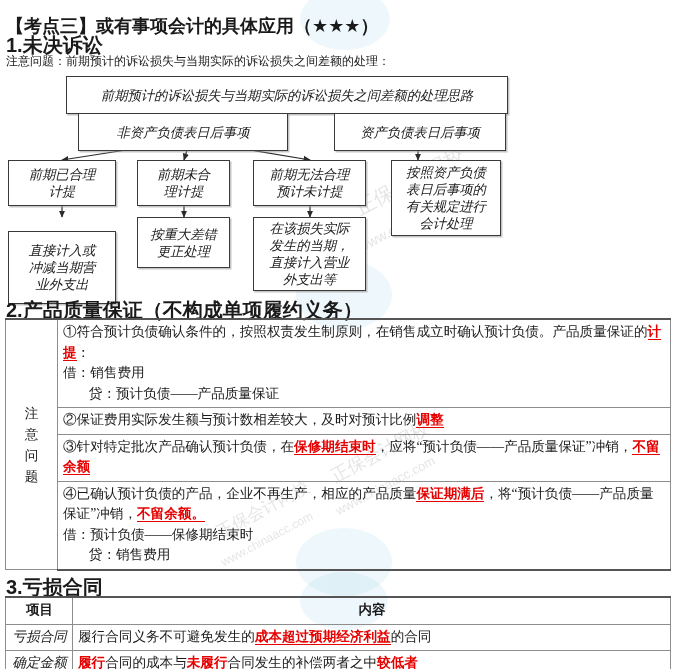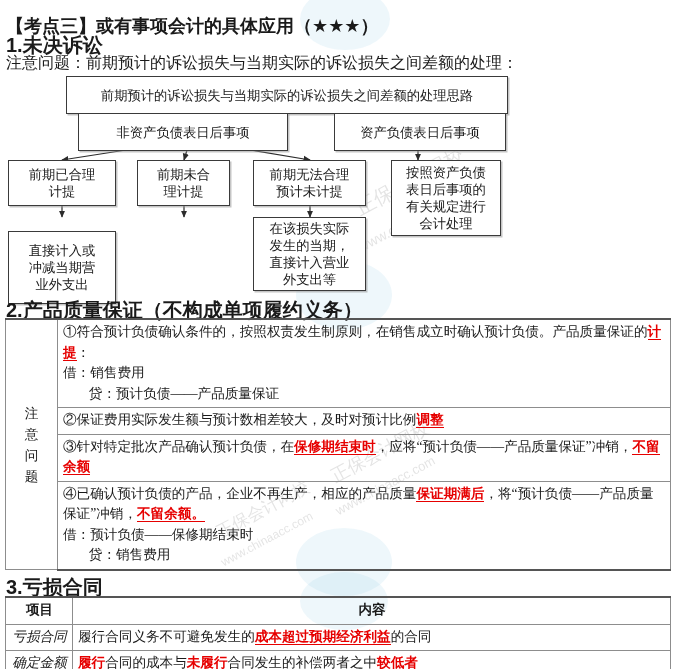--- a/index.html
+++ b/index.html
@@ -22,37 +22,38 @@
     margin-top: 8px;
   }
   .h-sub {
     position: absolute; left: 6px;
     font-size: 20px; font-weight: bold;
     font-family: "Liberation Sans", "DejaVu Sans", sans-serif;
     white-space: nowrap;
   }
   .para {
     position: absolute; left: 6px;
-    font-size: 16px; white-space: nowrap;
+    font-size: 12px; white-space: nowrap;
   }
 
   
   .fc { position: absolute; left: 0; top: 0; width: 674px; height: 300px; }
   .fbox {
     position: absolute;
     border: 1.3px solid #3a3a3a;
     background: #ffffff;
     display: flex; align-items: center; justify-content: center;
     text-align: center;
     font-size: 13.3px;
     line-height: 17px;
     font-family: "Liberation Sans", "DejaVu Sans", sans-serif;
     color: #1a1a1a;
     padding: 18px 2px;
     box-shadow: 1.5px 1.5px 0 0 rgba(150,150,150,0.55);
+    font-style: italic;
   }
   svg.arrows { position: absolute; left: 0; top: 0; width: 674px; height: 300px; pointer-events: none; }
 
   
   table.tbl {
     position: absolute;
     border-collapse: collapse;
     font-size: 13.6px;
     line-height: 20.5px;
     table-layout: fixed;
@@ -163,20 +164,22 @@
 
     <div class="fbox" style="left:391px; top:160px; width:110px; height:76px; white-space:pre-line;">按照资产负债
 表日后事项的
 有关规定进行
 会计处理</div>
 
     <div class="fbox" style="left:8px; top:231px; width:108px; height:73px; white-space:pre-line;">直接计入或
 冲减当期营
 业外支出</div>
 
+    <div class="fbox" style="left:137px; top:217px; width:93px; height:51px; white-space:pre-line;">按重大差错
+更正处理</div>
 
     <div class="fbox" style="left:253px; top:217px; width:113px; height:74px; white-space:pre-line;">在该损失实际
 发生的当期，
 直接计入营业
 外支出等</div>
   </div>
 
   <div class="h-sub" style="top:297px;">2.产品质量保证（不构成单项履约义务）</div>
 
   <table class="tbl" style="left:5px; top:318px; width:665px;">

